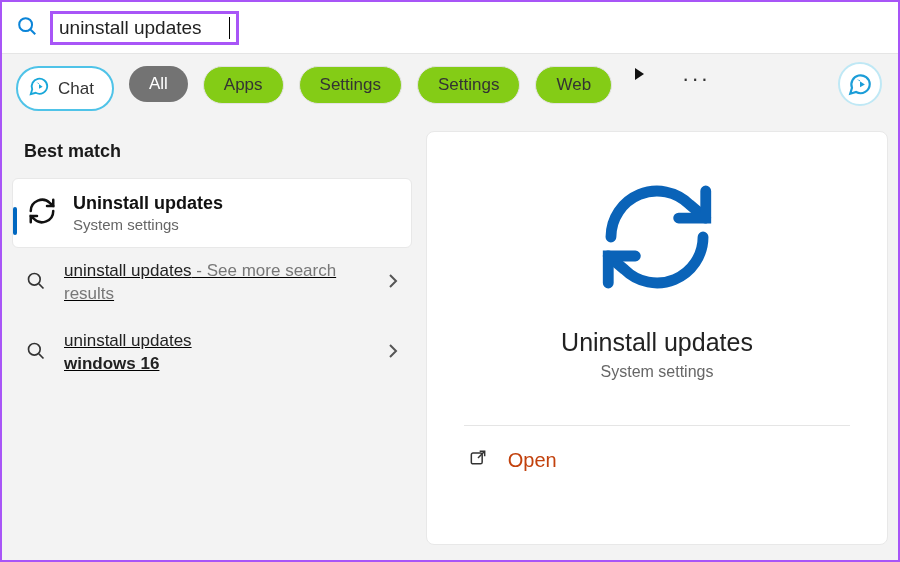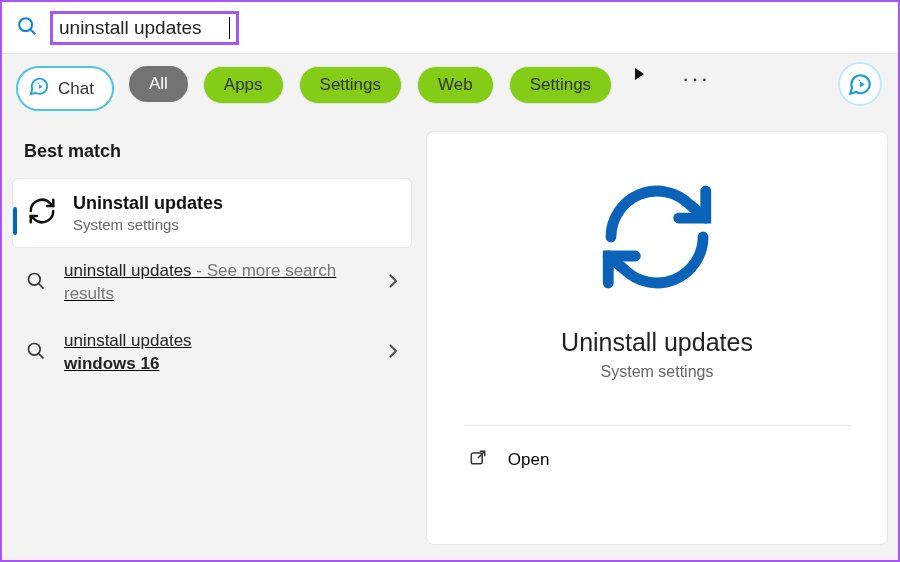--- a/index.html
+++ b/index.html
@@ -178,21 +178,21 @@
     }
     .action-row {
       width: 84%;
       display: flex;
       align-items: center;
       gap: 20px;
       padding: 22px 4px;
       cursor: pointer;
     }
     .open-icon svg { width: 20px; height: 20px; }
-    .action-label { font-size: 17px; color: #000000; }
+    .action-label { font-size: 20px; color: #c2410c; }
   </style>
 </head>
 <body>
 
 <div class="search-bar">
   <span class="search-icon-top">
     <svg viewBox="0 0 24 24" fill="none" stroke="#0a84d8" stroke-width="2.2">
       <circle cx="10.5" cy="10.5" r="7"></circle>
         <line x1="16" y1="16" x2="21" y2="21"></line>
     </svg>
@@ -209,22 +209,22 @@
       <svg width="22" height="22" viewBox="0 0 24 24" fill="none" stroke="#18a7d9" stroke-width="2">
         <path d="M21 12a8.5 8.5 0 0 1-12.6 7.4L3 21l1.6-5.4A8.5 8.5 0 1 1 21 12Z"></path>
         <path d="M9 8l3 1v6l4-2.3" fill="#18a7d9" stroke="none"></path>
       </svg>
     </span>
     <span>Chat</span>
   </button>
   <button class="pill active">All</button>
   <button class="pill">Apps</button>
   <button class="pill">Settings</button>
+  <button class="pill">Settings</button>
   <button class="pill">Web</button>
-  <button class="pill">Settings</button>
   <span class="overflow-icon">
     <svg width="16" height="16" viewBox="0 0 16 16">
         <path d="M4 2v12l9-6z" fill="#111"></path>
       </svg>
   </span>
   <span class="more-btn">···</span>
   <div class="bing-bubble">
     <svg width="26" height="26" viewBox="0 0 24 24" fill="none" stroke="#1b9dd8" stroke-width="2">
       <path d="M21 12a8.5 8.5 0 0 1-12.6 7.4L3 21l1.6-5.4A8.5 8.5 0 1 1 21 12Z"></path>
       <path d="M9 7.5l3 1v6.5l4.5-2.6" fill="#1b9dd8" stroke="none"></path>

